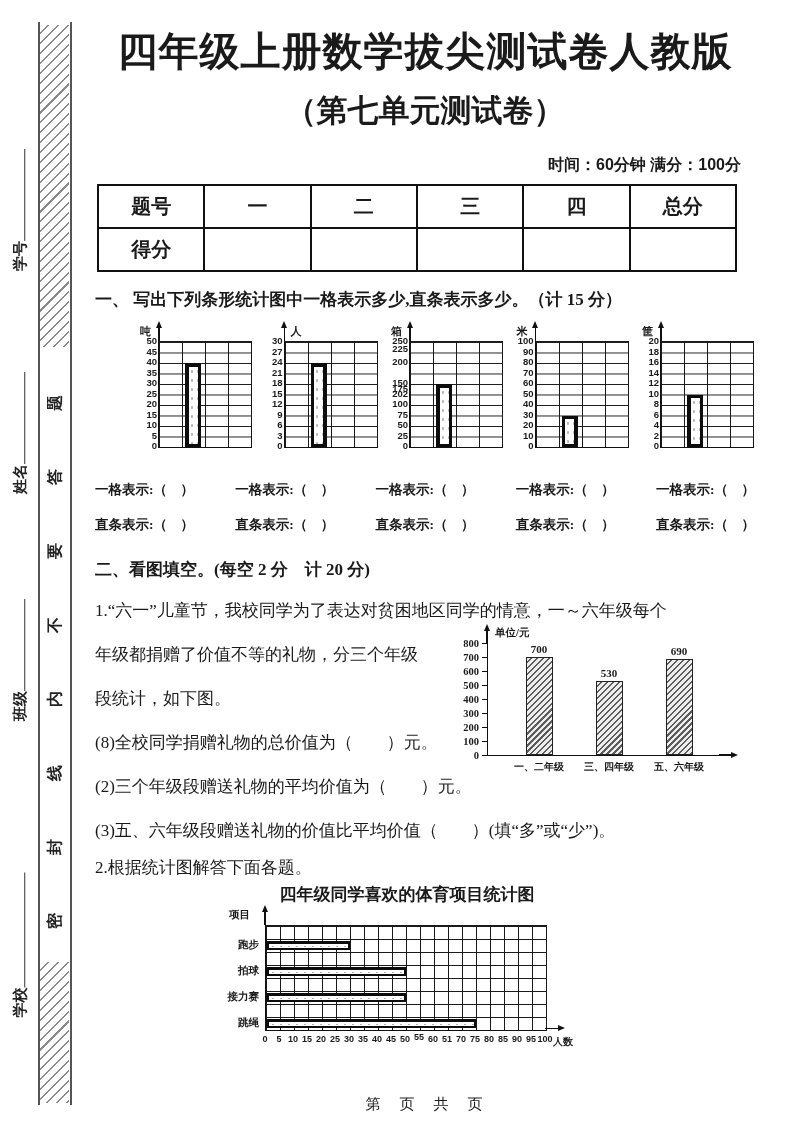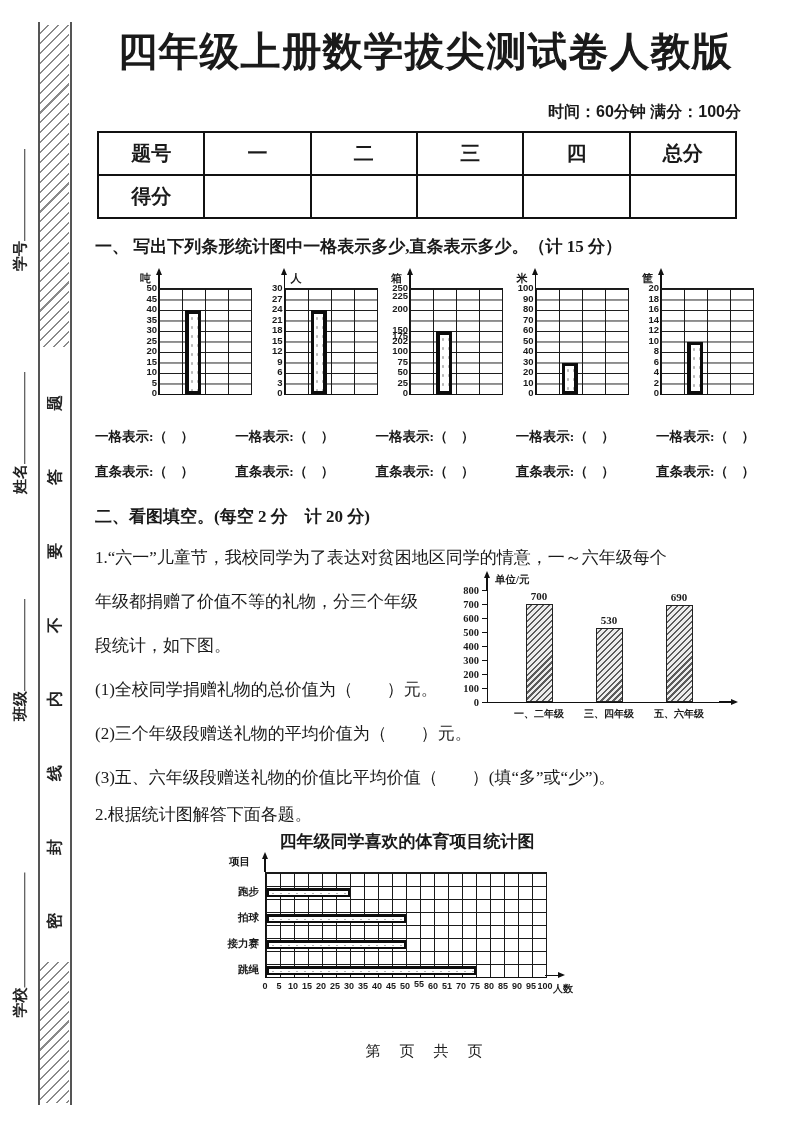--- a/index.html
+++ b/index.html
@@ -137,20 +137,21 @@
     <div class="stud s2" style="left:20px;top:660px;">
       <span class="stud-inner"><span>班级</span><span class="ul"></span></span>
     </div>
     <div class="stud s3" style="left:20px;top:945px;">
       <span class="stud-inner"><span>学校</span><span class="ul"></span></span>
     </div>
   </div>
 
   <div class="content">
     <h1 class="title">四年级上册数学拔尖测试卷人教版</h1>
+    <h2 class="subtitle">（第七单元测试卷）</h2>
     <div class="meta">时间：60分钟 满分：100分</div>
 
     <table class="score">
       <tbody>
           <tr>
         <td>题号</td>
         <td>一</td>
         <td>二</td>
         <td>三</td>
         <td>四</td>
@@ -347,21 +348,21 @@
           <span class="don-cat" style="left: 96px; top: 133px;">一、二年级</span>
           <div class="hbar" style="left: 152.5px; width: 27px; top: 53.8px; height: 74.2px;"></div>
           <span class="don-val" style="left: 166px; top: 39.8px;">530</span>
           <span class="don-cat" style="left: 166px; top: 133px;">三、四年级</span>
           <div class="hbar" style="left: 222.5px; width: 27px; top: 31.4px; height: 96.6px;"></div>
           <span class="don-val" style="left: 236px; top: 17.4px;">690</span>
           <span class="don-cat" style="left: 236px; top: 133px;">五、六年级</span>
         </div>
       <p class="ln">年级都捐赠了价值不等的礼物，分三个年级</p>
       <p class="ln">段统计，如下图。</p>
-      <p class="ln">(1)全校同学捐赠礼物的总价值为（　　）元。</p>
+      <p class="ln">(8)全校同学捐赠礼物的总价值为（　　）元。</p>
       <p class="ln">(2)三个年级段赠送礼物的平均价值为（　　）元。</p>
       <p class="ln" style="margin-bottom:14px;">(3)五、六年级段赠送礼物的价值比平均价值（　　）(填“多”或“少”)。</p>
     </div>
 
     <p class="ln" style="margin-bottom:4px;">2.根据统计图解答下面各题。</p>
 
     <div class="sports" id="sports-chart">
         <div class="sports-title">四年级同学喜欢的体育项目统计图</div>
         <span class="sports-ylab">项目</span>
         <span class="sports-yline"></span>

